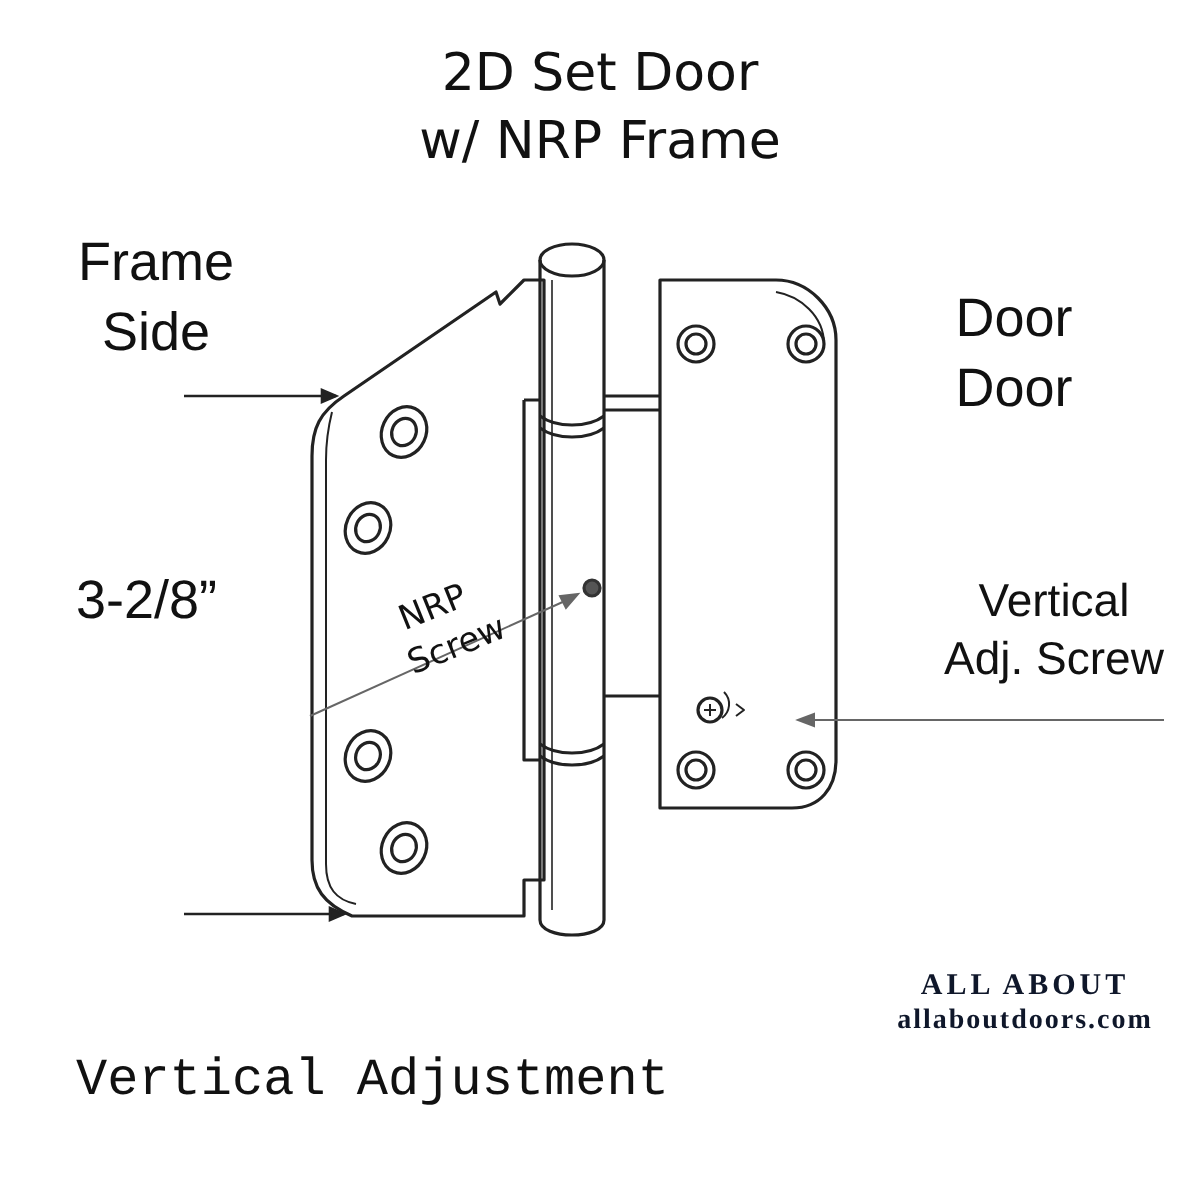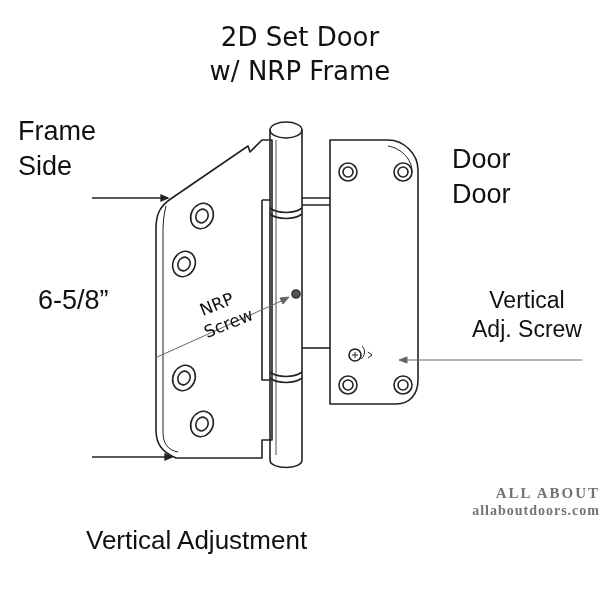--- a/index.html
+++ b/index.html
@@ -2,49 +2,49 @@
 <html><head>
 <meta charset="utf-8">
 <style>
   html, body { margin: 0; padding: 0; background: #ffffff; }
   body { width: 600px; height: 600px; position: relative; overflow: hidden;
          font-family: "Liberation Sans", "DejaVu Sans", sans-serif; color: #111; }
   .lbl { position: absolute; white-space: nowrap; color: #111; }
   .title { left: 0; width: 600px; text-align: center; font-family: "DejaVu Sans", sans-serif; font-size: 26px; line-height: 34px; }
   #title1 { top: 20px; }
   #title2 { top: 54px; }
-  .side { font-size: 27px; line-height: 35px; }
+  .side { font-size: 27px; line-height: 35px; text-align: center; }
   #frame-side { left: 18px; top: 114px; width: 120px; }
   #door-side { left: 452px; top: 142px; width: 110px; }
   #dim { left: 38px; top: 285px; font-size: 27px; }
   #vert-adj { left: 452px; top: 286px; width: 150px; text-align: center; font-size: 23px; line-height: 29px; }
-  #caption { left: 38px; top: 525px; font-family: Liberation Sans, sans-serif; font-size: 26px; margin-left: 48px; }
+  #caption { left: 38px; top: 525px; font-family: Liberation Mono, monospace; font-size: 26px; }
   #nrp-label { left: 185px; top: 305px; font-family: "DejaVu Sans", sans-serif; font-size: 17px; line-height: 22px; transform: rotate(-22deg); transform-origin: left top; text-align: center; }
   svg#diagram { position: absolute; left: 0; top: 0; }
-  .brand { position: absolute; left: 425px; top: 485px; width: 175px; color: #737373;
-           font-family: "Liberation Serif", "DejaVu Serif", serif; font-weight: bold; text-align: right; }
+  .brand { position: absolute; left: 425px; top: 485px; width: 175px; color: #0f172a;
+           font-family: "Liberation Serif", "DejaVu Serif", serif; font-weight: bold; text-align: center; }
   .brand .b1 { font-size: 15px; letter-spacing: 2px; line-height: 17px; }
   .brand .b2 { font-size: 27px; line-height: 25px; letter-spacing: 1px; }
   .brand .b3 { font-size: 27px; line-height: 25px; letter-spacing: 1px; }
   .brand .b4 { font-size: 14px; line-height: 18px; letter-spacing: 1px; }
 </style>
 </head>
 <body>
 
 <div class="lbl title" id="title1">2D Set Door</div>
 <div class="lbl title" id="title2">w/ NRP Frame</div>
 
 <div class="lbl side" id="frame-side">
   <span style="display:inline-block;width:90px;white-space:normal;">Frame Side</span>
 </div>
 <div class="lbl side" id="door-side">
   <span style="display:inline-block;width:80px;white-space:normal;">Door Door</span>
 </div>
 
-<div class="lbl" id="dim">6-5/8”</div>
+<div class="lbl" id="dim">3-2/8”</div>
 
 <div class="lbl" id="vert-adj">
   <div>Vertical</div>
   <div>Adj. Screw</div>
 </div>
 
 <svg id="diagram" width="600" height="600" viewBox="0 0 600 600">
   <g fill="none" stroke="#222" stroke-width="1.6" stroke-linejoin="round">
 
     <path d="M172,198 C160,206 156,214 156,228 L156,430 C156,444 162,452 176,458 L262,458 L262,440 L272,440 L272,140 L262,140 L250,152 L248,146 Z"></path>

